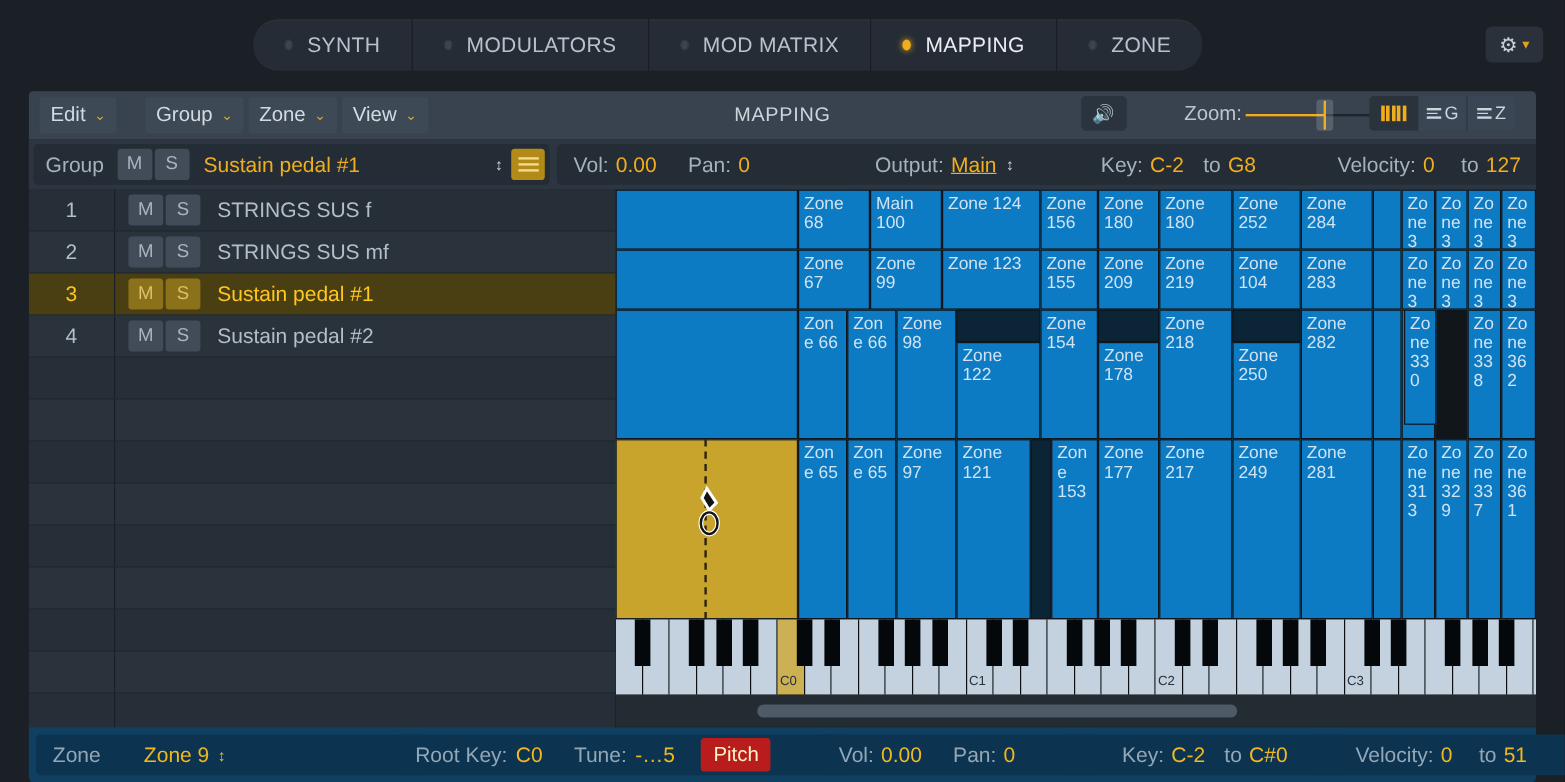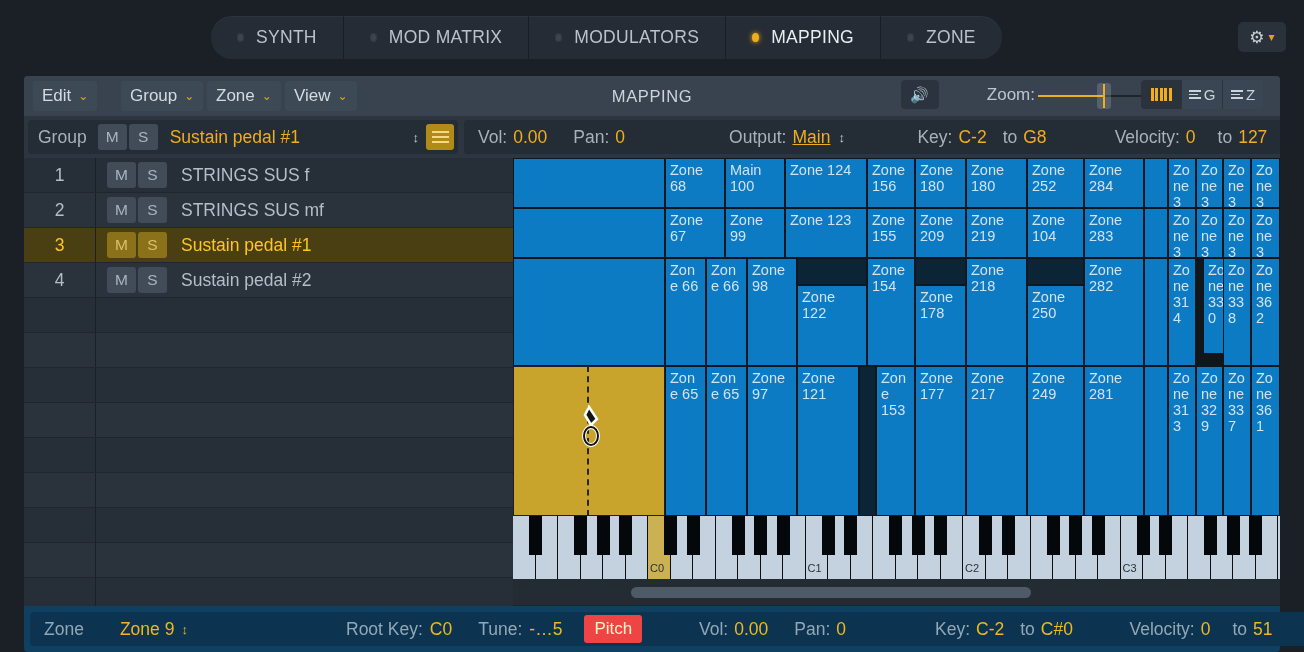--- a/index.html
+++ b/index.html
@@ -273,43 +273,43 @@
   }
   .bfield {
     position: absolute; top: 6px; height: 34px;
     background: #0c3450; border-radius: 4px;
     display: flex; align-items: center;
   }
   .b-lbl { color: #93a7b6; font-size: 17.5px; }
   .b-val { color: #f0b81e; font-size: 17.5px; }
   .pitchbtn {
     width: 58px; height: 28px;
-    background: #ef4444; border-radius: 3px;
+    background: #b91c1c; border-radius: 3px;
     display: flex; align-items: center; justify-content: center;
     color: #fff3c9; font-size: 17px;
   }
 </style>
 </head>
 <body>
 
 <div id="app">
 
   <div class="topbar">
     <div class="tabgroup">
       <div class="tab">
         <span class="led"></span>
         <span>SYNTH</span>
       </div>
       <div class="tab">
         <span class="led"></span>
-        <span>MOD MATRIX</span>
+        <span>MODULATORS</span>
       </div>
       <div class="tab">
         <span class="led"></span>
-        <span>MODULATORS</span>
+        <span>MOD MATRIX</span>
       </div>
       <div class="tab active">
         <span class="led"></span>
         <span>MAPPING</span>
       </div>
       <div class="tab">
         <span class="led"></span>
         <span>ZONE</span>
       </div>
     </div>
@@ -531,21 +531,21 @@
             <div class="zone" style="left: 284px; width: 70px; top: 127px; height: 81px;"><span>Zone 122</span></div>
             <div class="zone" style="left: 354px; width: 48px; top: 100px; height: 108px;"><span>Zone 154</span></div>
             <div class="zone dark" style="left: 402px; width: 51px; top: 100px; height: 27px;"></div>
             <div class="zone" style="left: 402px; width: 51px; top: 127px; height: 81px;"><span>Zone 178</span></div>
             <div class="zone" style="left: 453px; width: 61px; top: 100px; height: 108px;"><span>Zone 218</span></div>
             <div class="zone dark" style="left: 514px; width: 57px; top: 100px; height: 27px;"></div>
             <div class="zone" style="left: 514px; width: 57px; top: 127px; height: 81px;"><span>Zone 250</span></div>
             <div class="zone" style="left: 571px; width: 60px; top: 100px; height: 108px;"><span>Zone 282</span></div>
             <div class="zone" style="left: 631px; width: 24px; top: 100px; height: 108px;"></div>
             <div class="zone" style="left: 655px; width: 28px; top: 100px; height: 108px;"><span>Zone 314</span></div>
-            <div class="zone" style="left: 690px; width: 27px; top: 100px; height: 96px;"><span>Zone 330</span></div>
+            <div class="zone" style="left: 657px; width: 27px; top: 100px; height: 96px;"><span>Zone 330</span></div>
             <div class="zone" style="left: 710px; width: 28px; top: 100px; height: 108px;"><span>Zone 338</span></div>
             <div class="zone" style="left: 738px; width: 29px; top: 100px; height: 108px;"><span>Zone 362</span></div>
             <div class="zone sel" style="left: 0px; width: 152px; top: 208px; height: 150px;"></div>
             <div class="zone" style="left: 152px; width: 41px; top: 208px; height: 150px;"><span>Zone 65</span></div>
             <div class="zone" style="left: 193px; width: 41px; top: 208px; height: 150px;"><span>Zone 65</span></div>
             <div class="zone" style="left: 234px; width: 50px; top: 208px; height: 150px;"><span>Zone 97</span></div>
             <div class="zone" style="left: 284px; width: 62px; top: 208px; height: 150px;"><span>Zone 121</span></div>
             <div class="zone dark" style="left: 346px; width: 17px; top: 208px; height: 150px;"></div>
             <div class="zone" style="left: 363px; width: 39px; top: 208px; height: 150px;"><span>Zone 153</span></div>
             <div class="zone" style="left: 402px; width: 51px; top: 208px; height: 150px;"><span>Zone 177</span></div>

